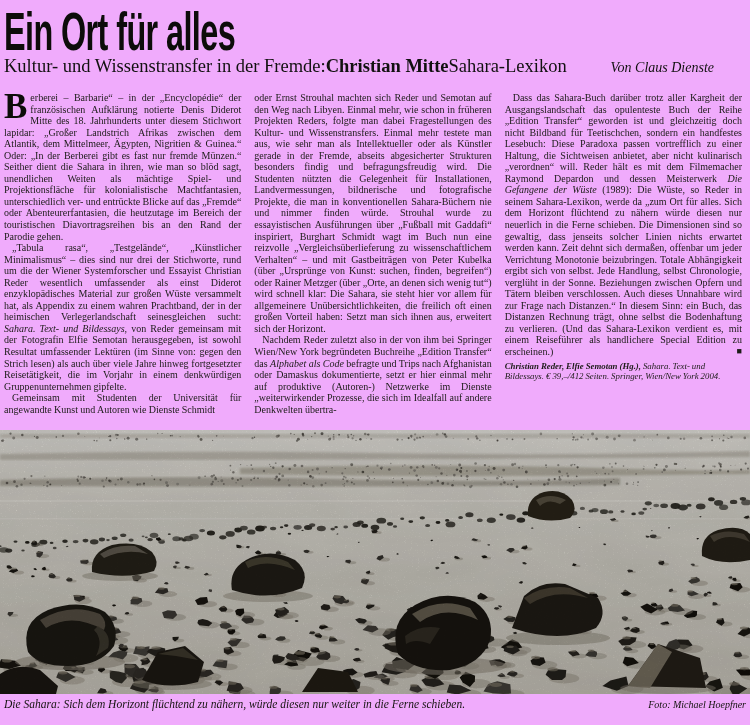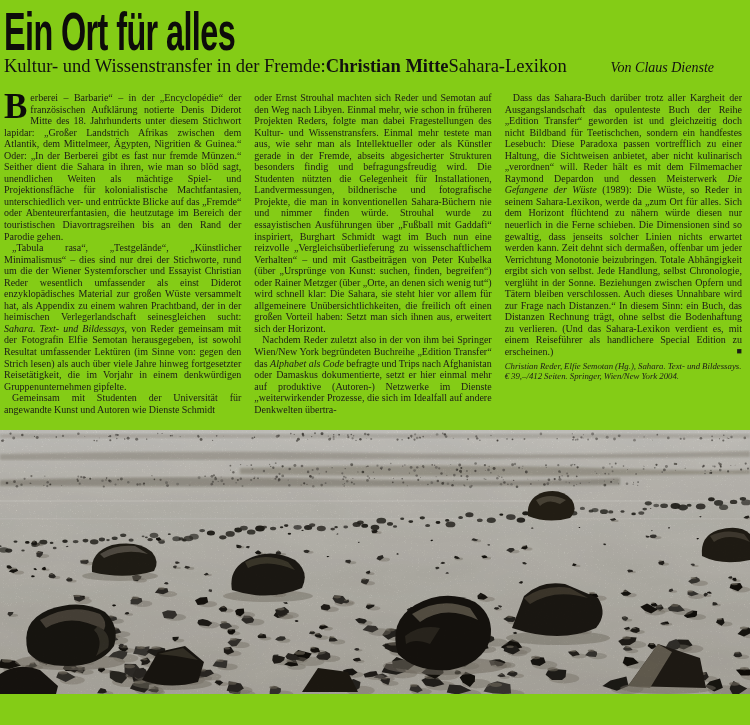--- a/index.html
+++ b/index.html
@@ -1,34 +1,34 @@
 <!DOCTYPE html>
 <html lang="de"><head>
 <meta charset="utf-8">
 <style>
   html,body{margin:0;padding:0;background:#e8e6e2;}
-  .page{position:relative;width:750px;height:725px;background:#84cc16;overflow:hidden;
+  .page{position:relative;width:750px;height:725px;background:#f0abfc;overflow:hidden;
         font-family:"Liberation Serif",serif;color:#1c1b18;}
   .headline{position:absolute;top:0px;left:4px;font-family:"Liberation Sans",sans-serif;
         font-weight:bold;font-size:54px;letter-spacing:-1px;transform:scaleX(0.60);
         transform-origin:0 0;white-space:nowrap;color:#0d0c0a;}
   .subhead{position:absolute;top:56px;left:4px;width:740px;display:flex;align-items:baseline;
         font-size:18.5px;white-space:nowrap;color:#121110;}
   .subhead .bold{font-weight:bold;}
   .byline{margin-left:auto;margin-right:30px;font-style:italic;font-size:14px;}
   .columns{position:absolute;top:92px;left:4px;width:738px;display:flex;gap:13px;}
   .col{flex:1;min-width:0;text-align:justify;font-size:10px;line-height:11.55px;
         hyphens:auto;-webkit-hyphens:auto;word-spacing:-0.2px;}
   .col p{margin:0;}
   .col p.indent{text-indent:8px;}
   .dropcap{float:left;font-size:35px;line-height:28px;font-weight:bold;margin:1px 3px 0 0;color:#0d0c0a;}
   .it{font-style:italic;}
   .endmark{float:right;font-size:9px;line-height:11px;}
   .bookcredit{margin-top:3px;font-size:8.8px;line-height:10.2px;font-style:italic;text-align:left;}
-  .bc-bold{font-weight:normal;text-align:right;}
+  .bc-bold{font-weight:bold;text-align:right;}
   .photo{position:absolute;top:430px;left:0;width:750px;height:264px;}
   .captionrow{position:absolute;top:698px;left:4px;width:742px;display:flex;align-items:baseline;
         font-style:italic;font-size:11.5px;color:#14130f;}
   .photocredit{margin-left:auto;font-size:10px;}
 </style>
 </head>
 <body>
 
 <div class="page">
 
@@ -1244,14 +1244,18 @@
       <path d="M536,70 Q550,62 566,70 L560,74 Q548,68 540,76 Z" fill="#6a6252" opacity="0.7"></path>
 
       <path d="M0,264 L0,244 Q18,232 40,240 L58,256 L56,264 Z" fill="#1b1712"></path>
       <path d="M302,262 L318,238 L348,242 L358,262 Z" fill="#221d15"></path>
     </g>
 
     <rect width="750" height="264" filter="url(#blotch)" opacity="0.06"></rect>
     <rect width="750" height="264" filter="url(#grain)" opacity="0.16"></rect>
   </svg>
 
+  <div class="captionrow">
+    <span>Die Sahara: Sich dem Horizont flüchtend zu nähern, würde diesen nur weiter in die Ferne schieben.</span>
+    <span class="photocredit">Foto: Michael Hoepfner</span>
+  </div>
 
 </div>
 
 </body></html>

